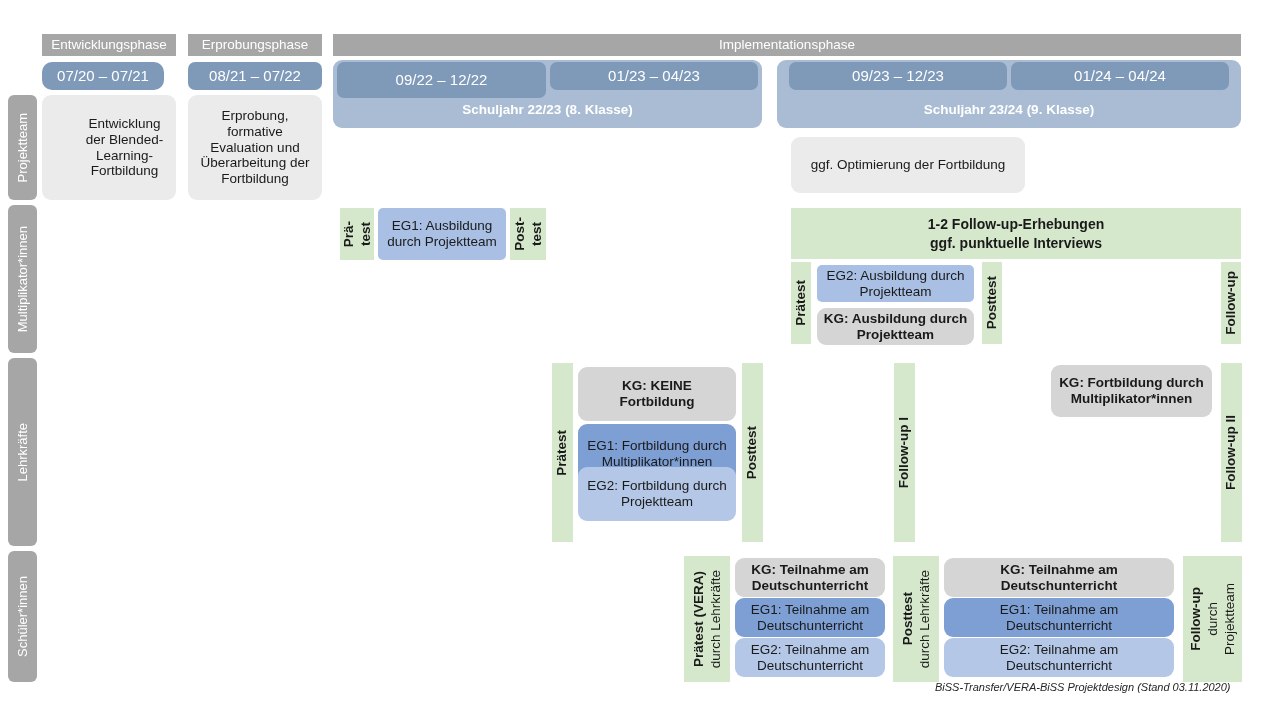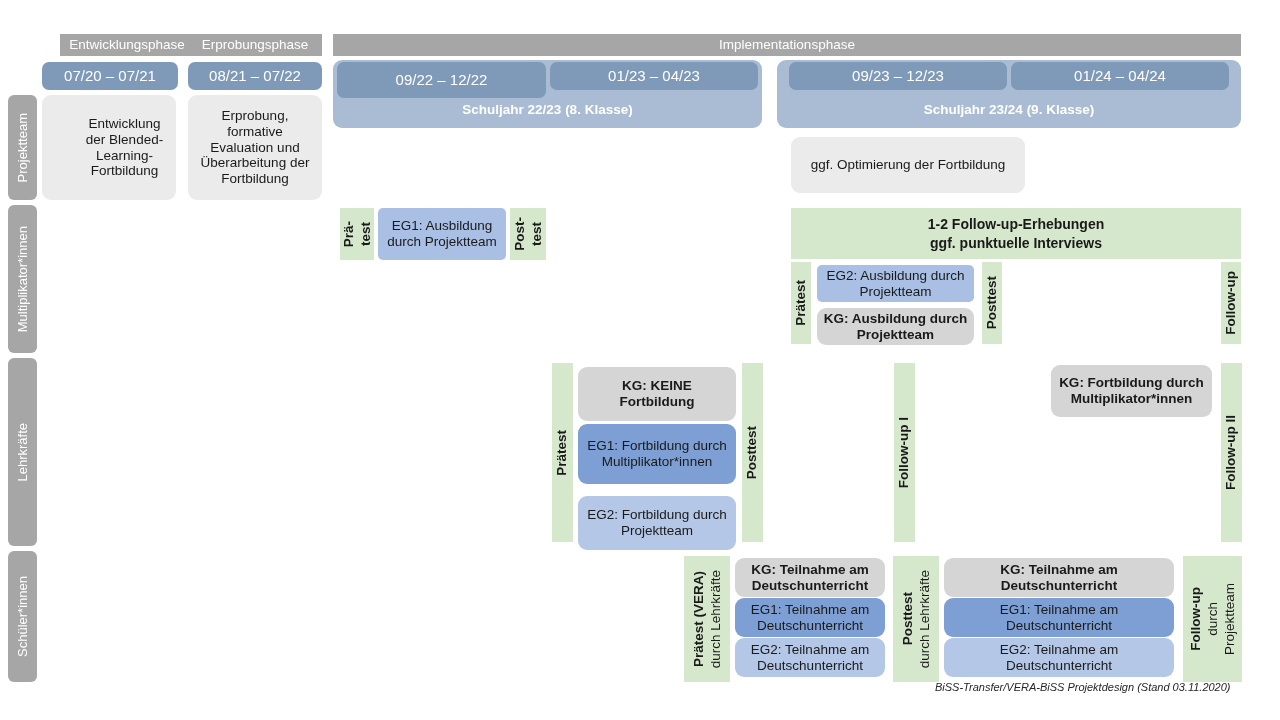--- a/index.html
+++ b/index.html
@@ -153,31 +153,31 @@
     font-style: italic;
     color: #262626;
     white-space: nowrap;
   }
 </style>
 </head>
 <body>
 
 <div id="canvas">
 
-  <div class="box phase-hdr" style="left:42px; top:34px; width:134px; height:22px;margin-left:18px;">
+  <div class="box phase-hdr" style="left:42px; top:34px; width:134px; height:22px;">
     <span>Entwicklungsphase</span>
   </div>
   <div class="box phase-hdr" style="left:188px; top:34px; width:134px; height:22px;">
     <span>Erprobungsphase</span>
   </div>
   <div class="box phase-hdr" style="left:333px; top:34px; width:908px; height:22px;">
     <span>Implementationsphase</span>
   </div>
 
-  <div class="box date-pill" style="left:42px; top:62px; width:136px; height:28px;">
+  <div class="box date-pill" style="left:42px; top:62px; width:122px; height:28px;border-radius:10px;">
     <span>07/20 – 07/21</span>
   </div>
   <div class="box date-pill" style="left:188px; top:62px; width:134px; height:28px;">
     <span>08/21 – 07/22</span>
   </div>
 
   <div style="position:absolute; left:333px; top:60px; width:429px; height:68px; background:#a9bcd3; border-radius:9px;"></div>
   <div class="box date-pill" style="left:337px; top:62px; width:209px; height:36px;">
     <span>09/22 – 12/22</span>
   </div>
@@ -257,21 +257,21 @@
 
   <div class="box green" style="left:552px; top:363px; width:21px; height:179px;">
     <span class="vtext">Prätest</span>
   </div>
   <div class="box grey-box-2" style="left:578px; top:367px; width:158px; height:54px;">
     <span>KG:  KEINE Fortbildung</span>
   </div>
   <div class="box blue-dark" style="left:578px; top:424px; width:158px; height:60px;">
     <span>EG1: Fortbildung durch Multiplikator*innen</span>
   </div>
-  <div class="box blue-light" style="left:578px; top:496px; width:158px; height:54px;">
+  <div class="box blue-light" style="left:578px; top:467px; width:158px; height:54px;">
     <span>EG2: Fortbildung durch Projektteam</span>
   </div>
   <div class="box green" style="left:742px; top:363px; width:21px; height:179px;">
     <span class="vtext">Posttest</span>
   </div>
   <div class="box green" style="left:894px; top:363px; width:21px; height:179px;">
     <span class="vtext">Follow-up I</span>
   </div>
   <div class="box grey-box-2" style="left:1051px; top:365px; width:161px; height:52px;">
     <span>KG: Fortbildung durch Multiplikator*innen</span>

